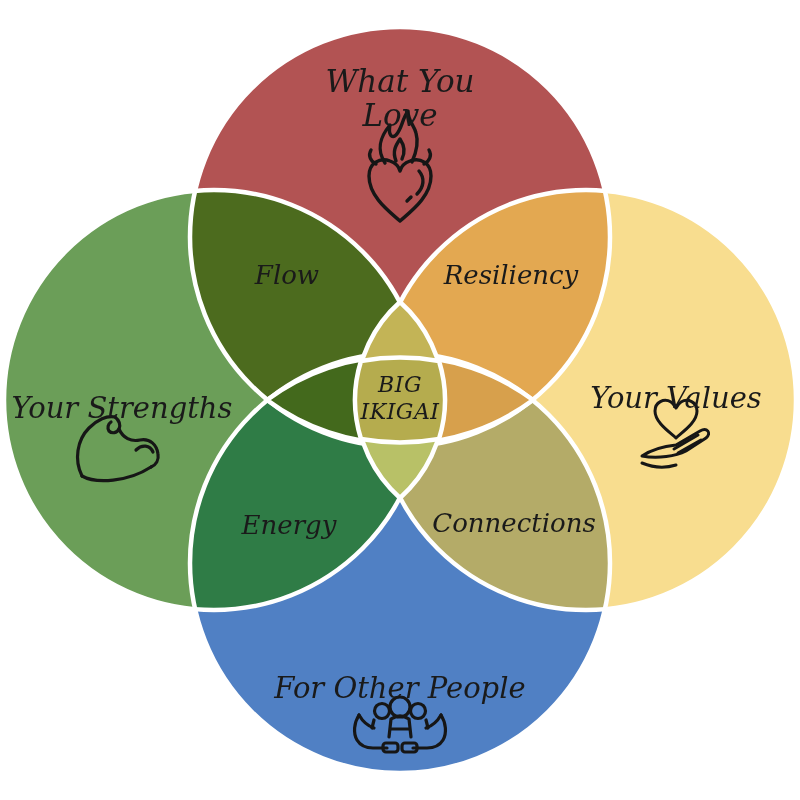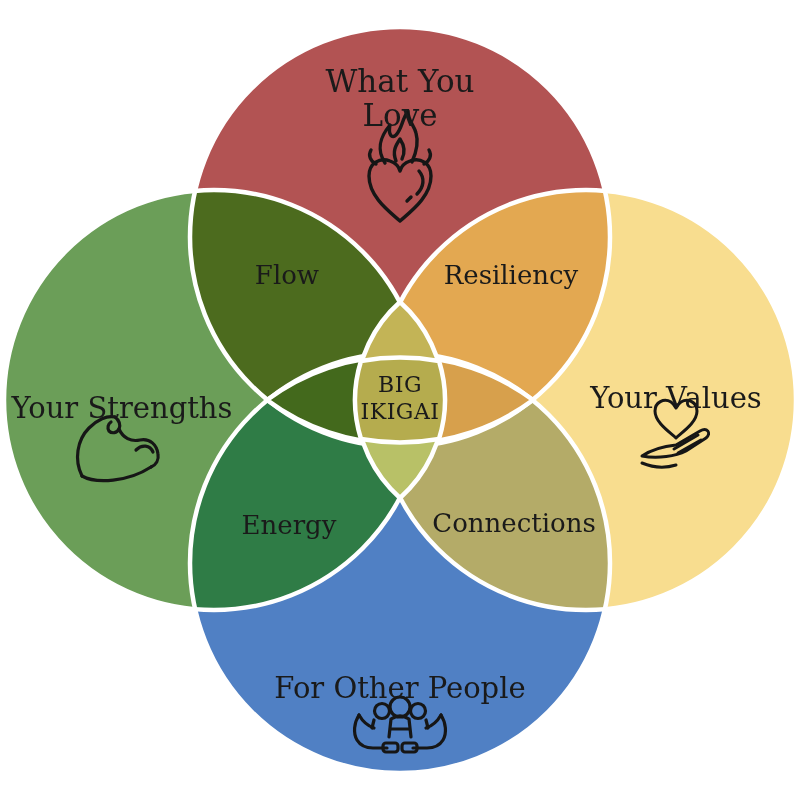--- a/index.html
+++ b/index.html
@@ -8,20 +8,21 @@
     background: #ffffff;
     width: 800px;
     height: 800px;
     overflow: hidden;
   }
   .stage {
     width: 800px;
     height: 800px;
     position: relative;
     font-family: "DejaVu Serif", "Liberation Serif", serif;
+    font-style: italic;
   }
   svg text {
     font-family: "DejaVu Serif", "Liberation Serif", serif;
     fill: #1a1a1a;
   }
   .circle-label { font-size: 29px; }
   .circle-label-big { font-size: 31px; }
   .overlap-label { font-size: 26px; }
   .center-label { font-size: 22px; letter-spacing: 0.5px; }
   .region-stroke { fill: none; stroke: #ffffff; stroke-width: 4.5; }

